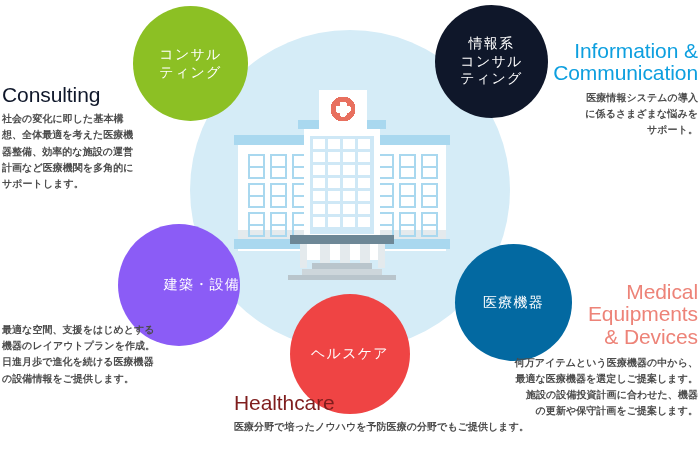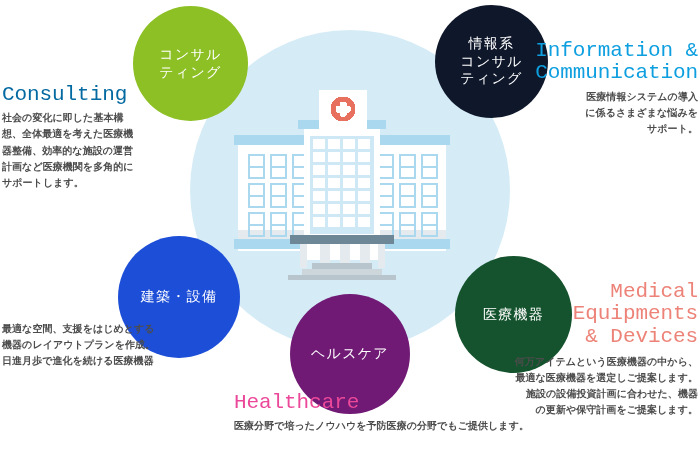--- a/index.html
+++ b/index.html
@@ -47,21 +47,21 @@
     justify-content: center;
     text-align: center;
     color: #ffffff;
     line-height: 1.28;
     letter-spacing: 0.09em;
     font-size: 14px;
   }
   .bubble span { display: block; }
 
   
-  .panel { position: absolute; font-family: Liberation Mono, monospace; }
+  .panel { position: absolute; }
   .panel .head {
     font-size: 21px;
     line-height: 1.06;
     letter-spacing: -0.004em;
     margin: 0 0 5px 0;
     font-weight: 400;
   }
   .panel .body {
     font-size: 10px;
     line-height: 1.62;
@@ -205,40 +205,40 @@
   </div>
 
   <div class="bubble" style="left:435px; top:5px; width:113px; height:113px; background:#0f172a;">
     <div>
       <span>情報系</span>
       <span>コンサル</span>
       <span>ティング</span>
     </div>
   </div>
 
-  <div class="bubble" style="left:118px; top:236px; width:122px; height:122px; background:#1d4ed8;">
+  <div class="bubble" style="left:118px; top:224px; width:122px; height:122px; background:#8b5cf6;justify-content:flex-end;">
     <div>
       <span>建築・設備</span>
     </div>
   </div>
 
-  <div class="bubble" style="left:290px; top:294px; width:120px; height:120px; background:#701a75;">
+  <div class="bubble" style="left:290px; top:294px; width:120px; height:120px; background:#ef4444;">
     <div>
       <span>ヘルスケア</span>
     </div>
   </div>
 
-  <div class="bubble" style="left:455px; top:256px; width:117px; height:117px; background:#14532d;">
+  <div class="bubble" style="left:455px; top:244px; width:117px; height:117px; background:#0369a1;">
     <div>
       <span>医療機器</span>
     </div>
   </div>
 
   <div class="panel align-left" style="left:2px; top:84px; width:196px;">
-    <div class="head" style="color:#0369a1;">Consulting</div>
+    <div class="head" style="color:#0f172a;">Consulting</div>
     <div class="body">
       <div>社会の変化に即した基本構</div>
       <div>想、全体最適を考えた医療機</div>
       <div>器整備、効率的な施設の運営</div>
       <div>計画など医療機関を多角的に</div>
       <div>サポートします。</div>
     </div>
   </div>
 
   <div class="panel align-right" style="left:528px; top:40px; width:170px;">
@@ -251,37 +251,38 @@
       <div>に係るさまざまな悩みを</div>
       <div>サポート。</div>
     </div>
   </div>
 
   <div class="panel align-left" style="left:2px; top:322px; width:236px;">
     <div class="body">
       <div>最適な空間、支援をはじめとする</div>
       <div>機器のレイアウトプランを作成。</div>
       <div>日進月歩で進化を続ける医療機器</div>
+      <div>の設備情報をご提供します。</div>
     </div>
   </div>
 
   <div class="panel align-right" style="left:452px; top:281px; width:246px;">
     <div class="head" style="color:#ed8378;">
       <div>Medical</div>
       <div>Equipments</div>
       <div>&amp; Devices</div>
     </div>
     <div class="body" style="margin-top:7px;">
       <div>何万アイテムという医療機器の中から、</div>
       <div>最適な医療機器を選定しご提案します。</div>
       <div>施設の設備投資計画に合わせた、機器</div>
       <div>の更新や保守計画をご提案します。</div>
     </div>
   </div>
 
   <div class="panel align-left" style="left:234px; top:392px; width:440px;">
-    <div class="head" style="color:#ec4899;">Healthcare</div>
+    <div class="head" style="color:#7f1d1d;">Healthcare</div>
     <div class="body">
       <div>医療分野で培ったノウハウを予防医療の分野でもご提供します。</div>
     </div>
   </div>
 
 </div>
 
 </body></html>

